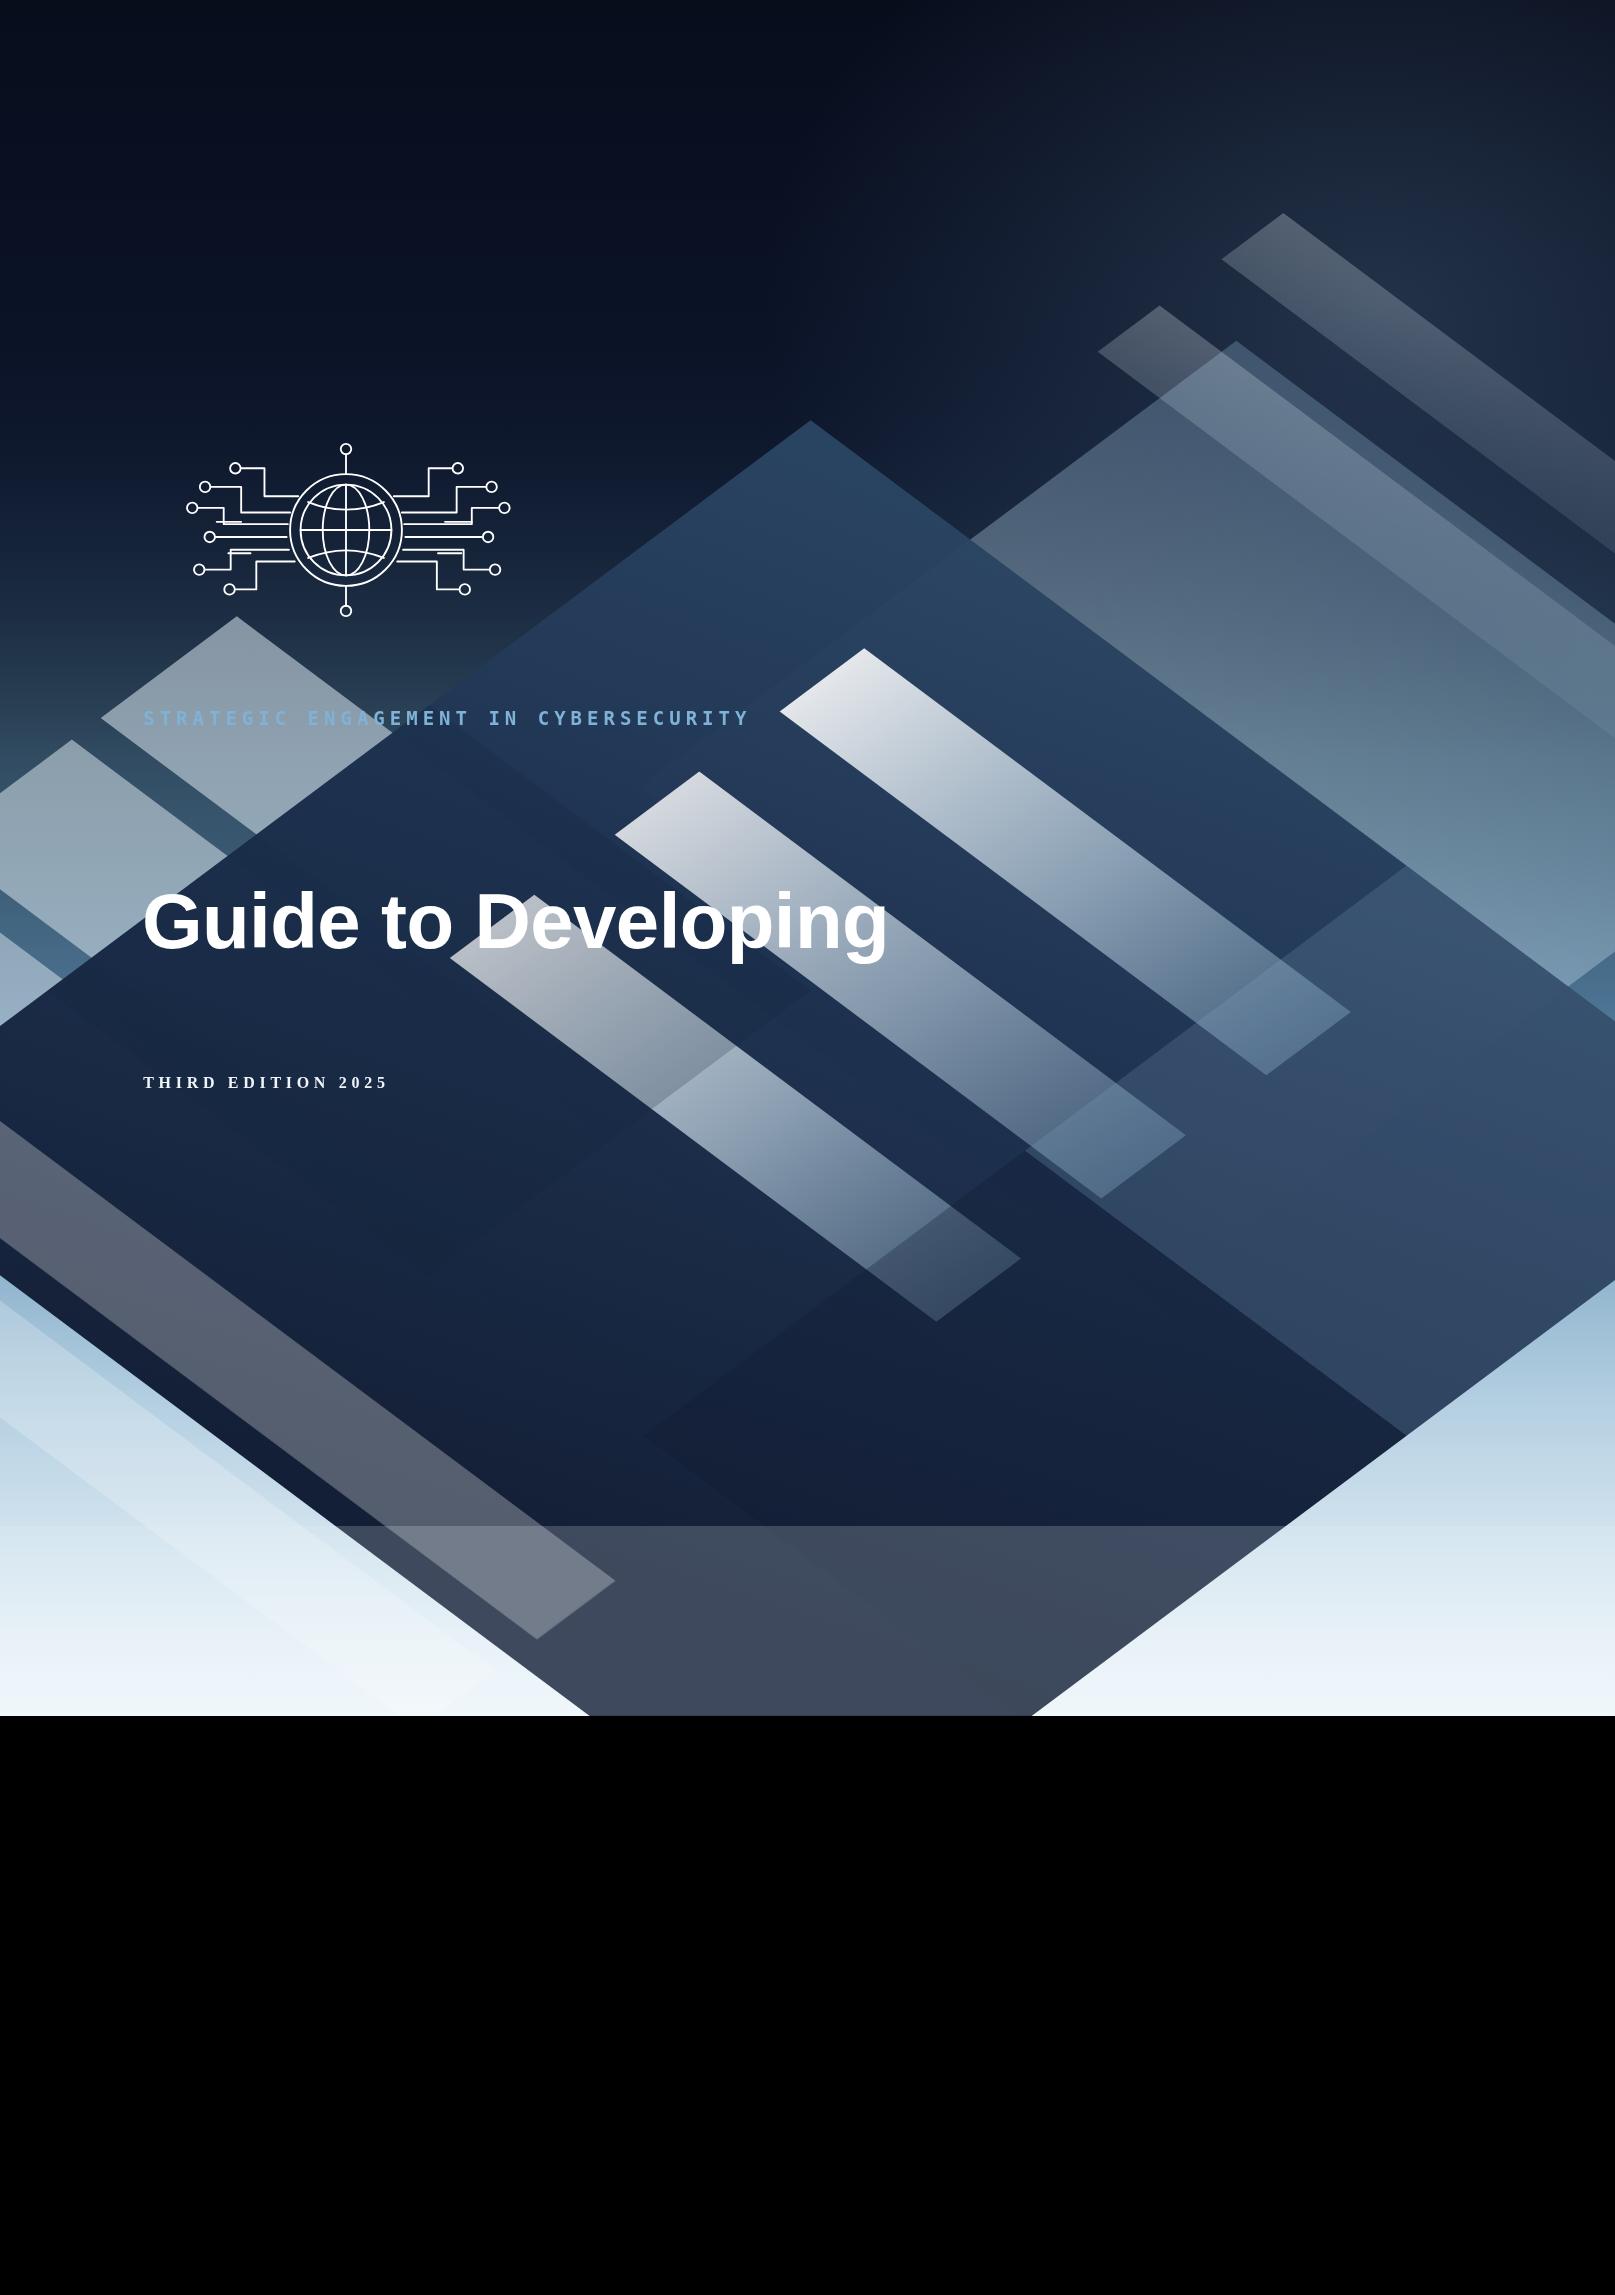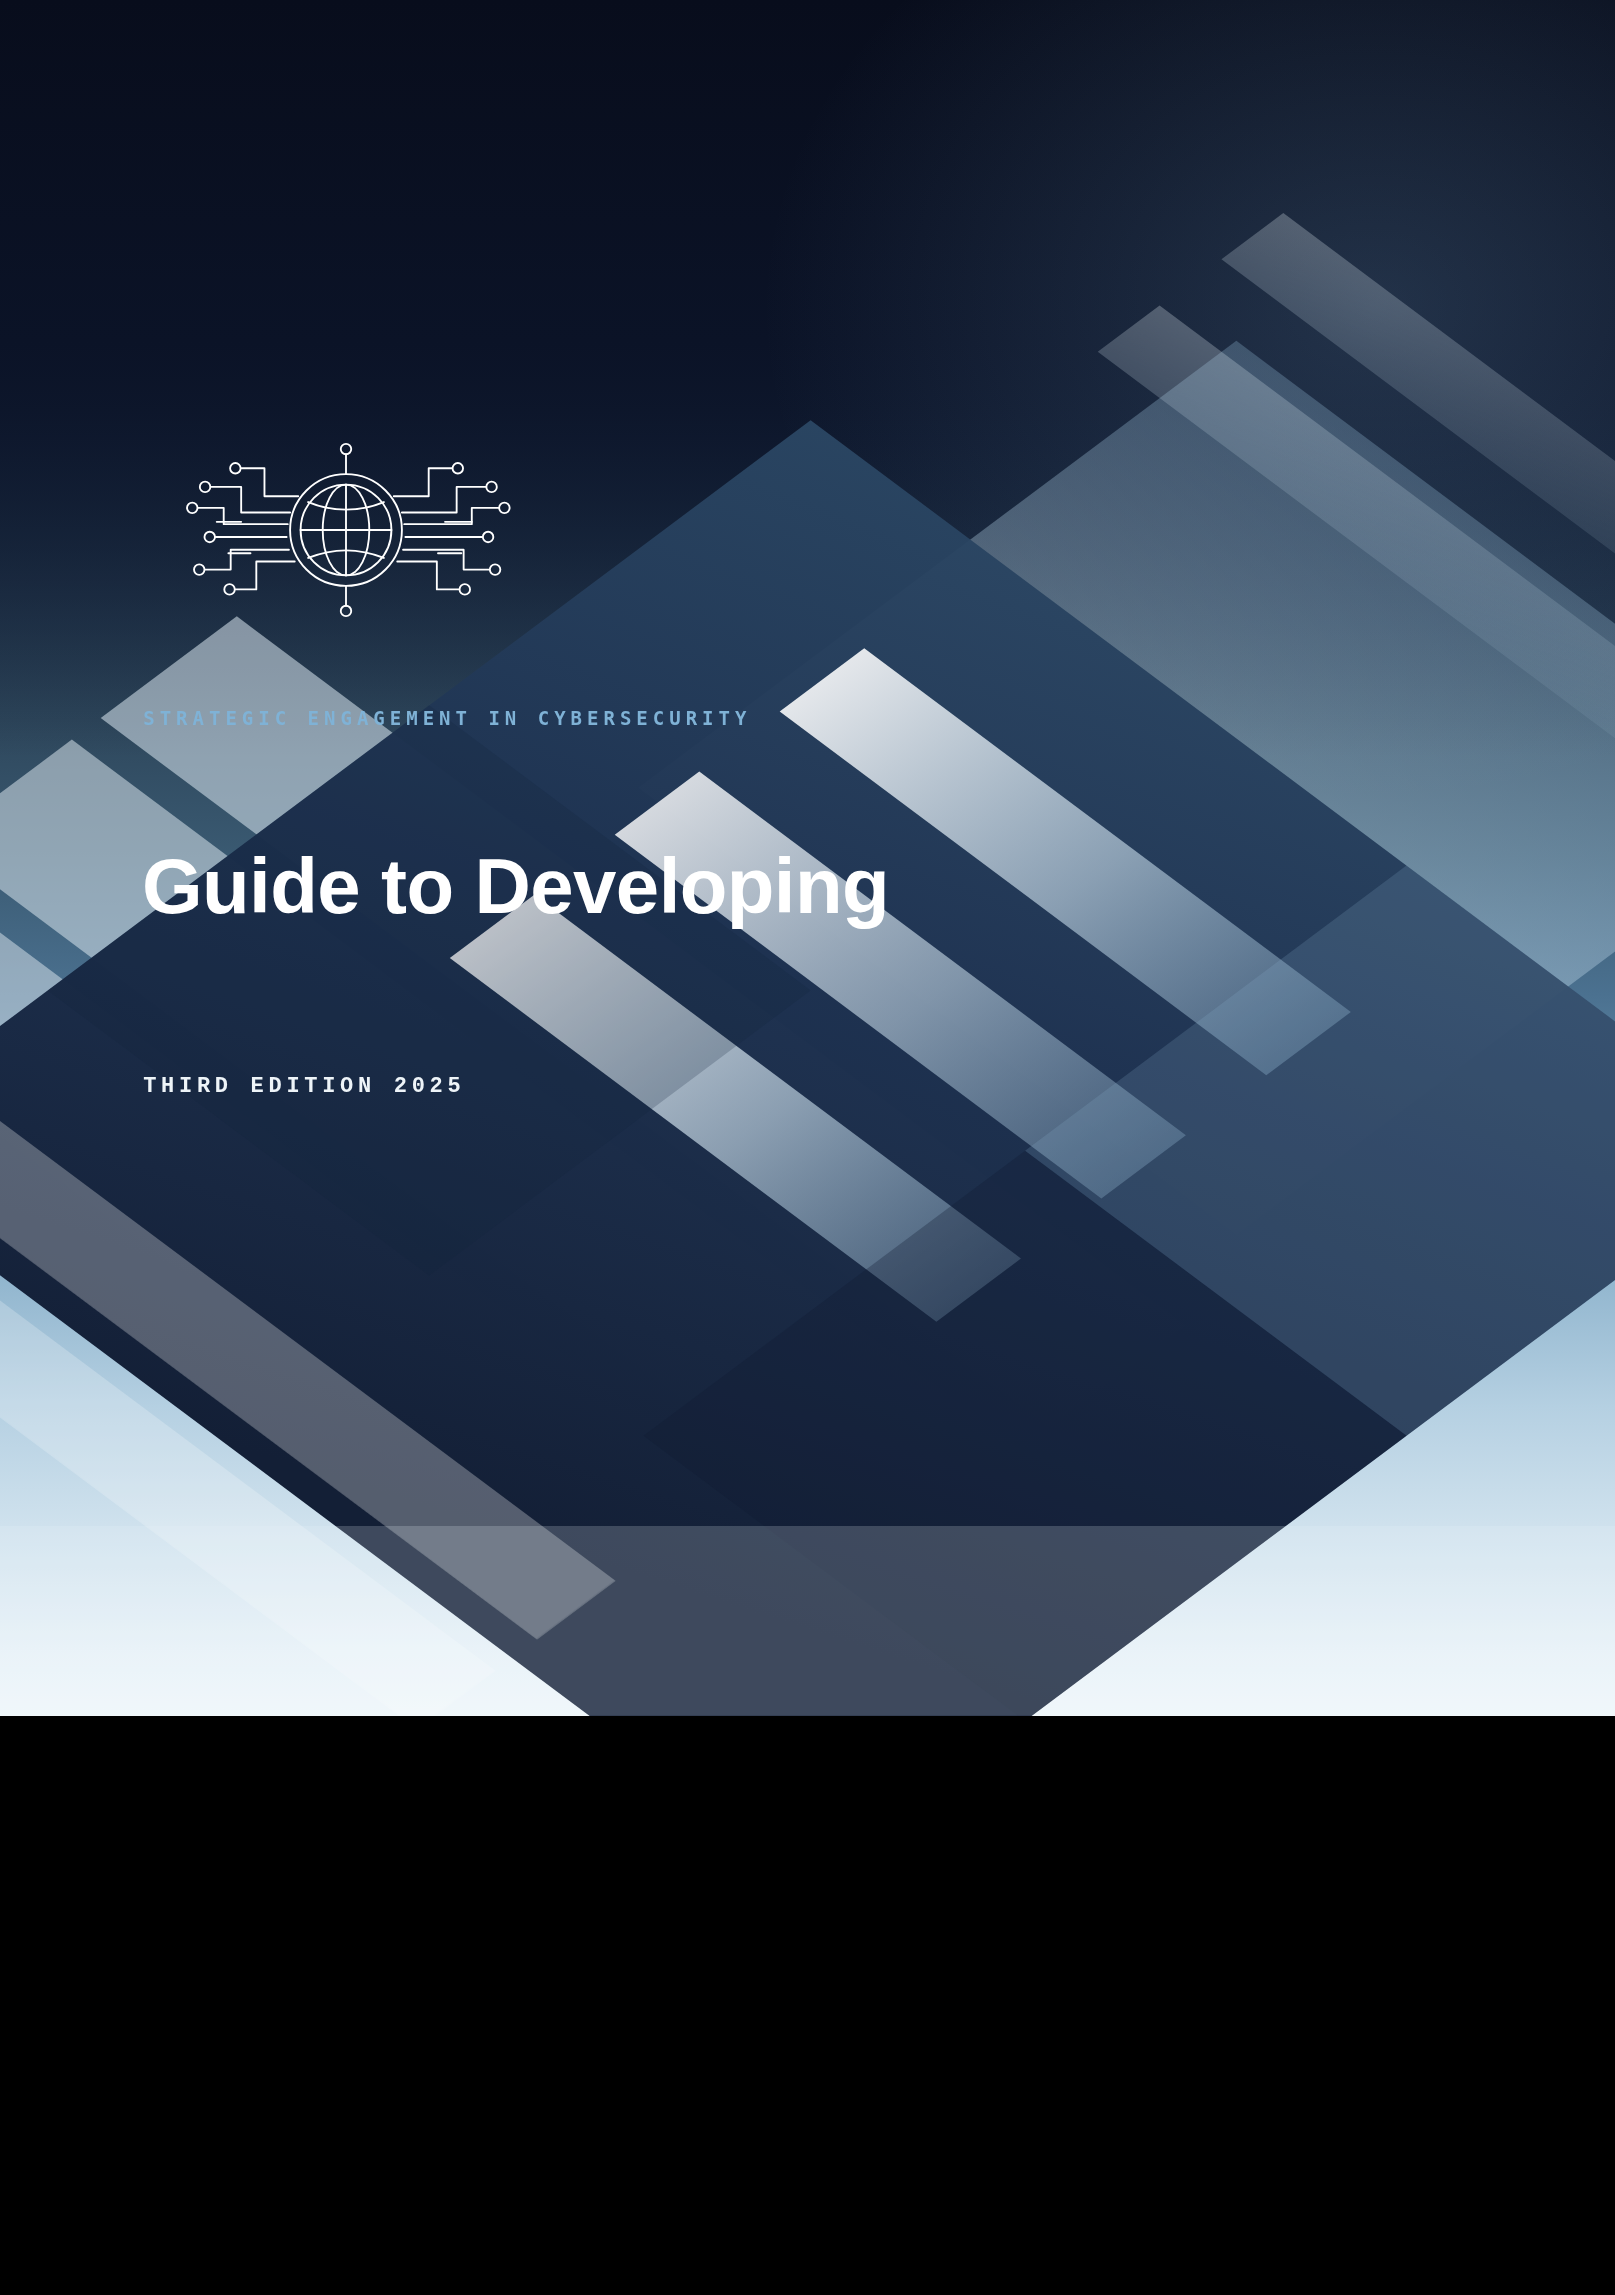--- a/index.html
+++ b/index.html
@@ -80,37 +80,37 @@
     font-family: "DejaVu Sans Mono", monospace;
     font-size: 19px;
     letter-spacing: 5px;
     font-weight: 700;
     white-space: nowrap;
   }
 
   .title {
     position: absolute;
     left: 0px;
-    top: 787px;
+    top: 822px;
     width: 1388px;
     color: #ffffff;
     font-size: 78px;
     line-height: 1.22;
     font-weight: 700;
     letter-spacing: -0.6px;
   }
   .title .l2 { display:block; }
 
   .edition {
     position: absolute;
     left: 1.2px;
     top: 1074px;
     color: #eef4f8;
-    font-family: Liberation Mono, monospace;
-    font-size: 22px;
+    font-family: Liberation Serif, serif;
+    font-size: 16px;
     letter-spacing: 4.7px;
     font-weight: 700;
     white-space: nowrap;
   }
 </style>
 </head>
 <body>
 
 <div class="page">
 

